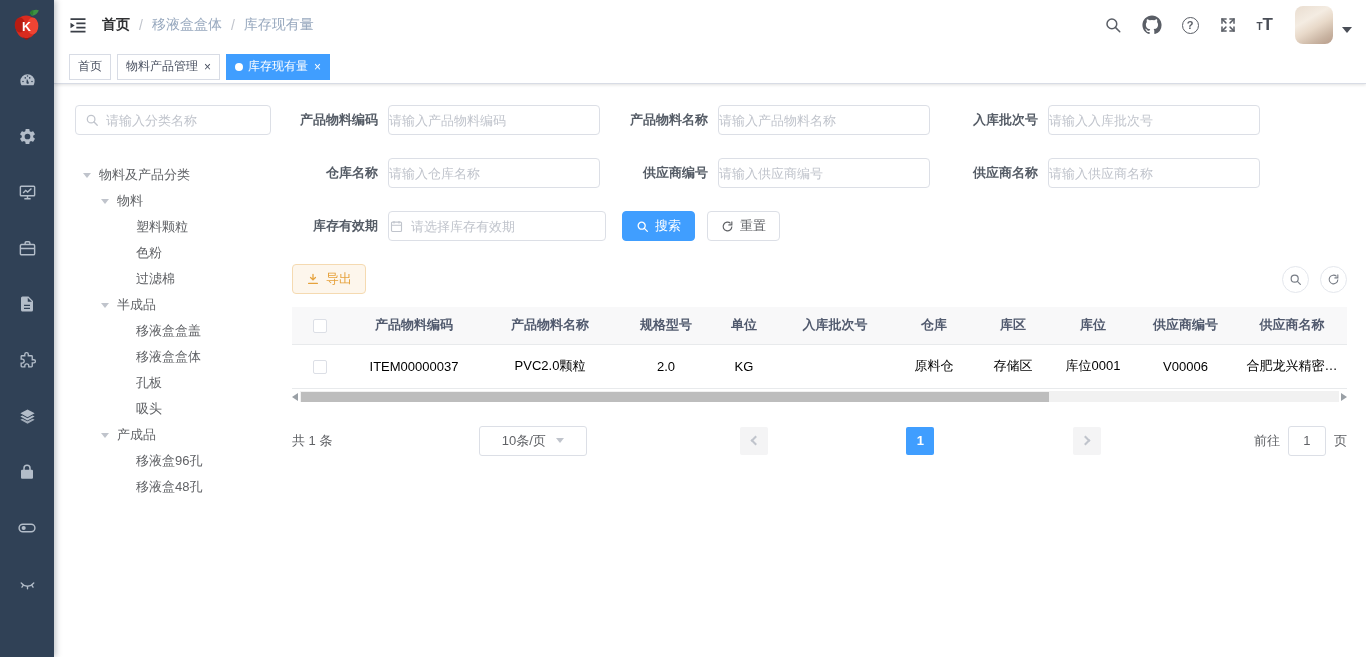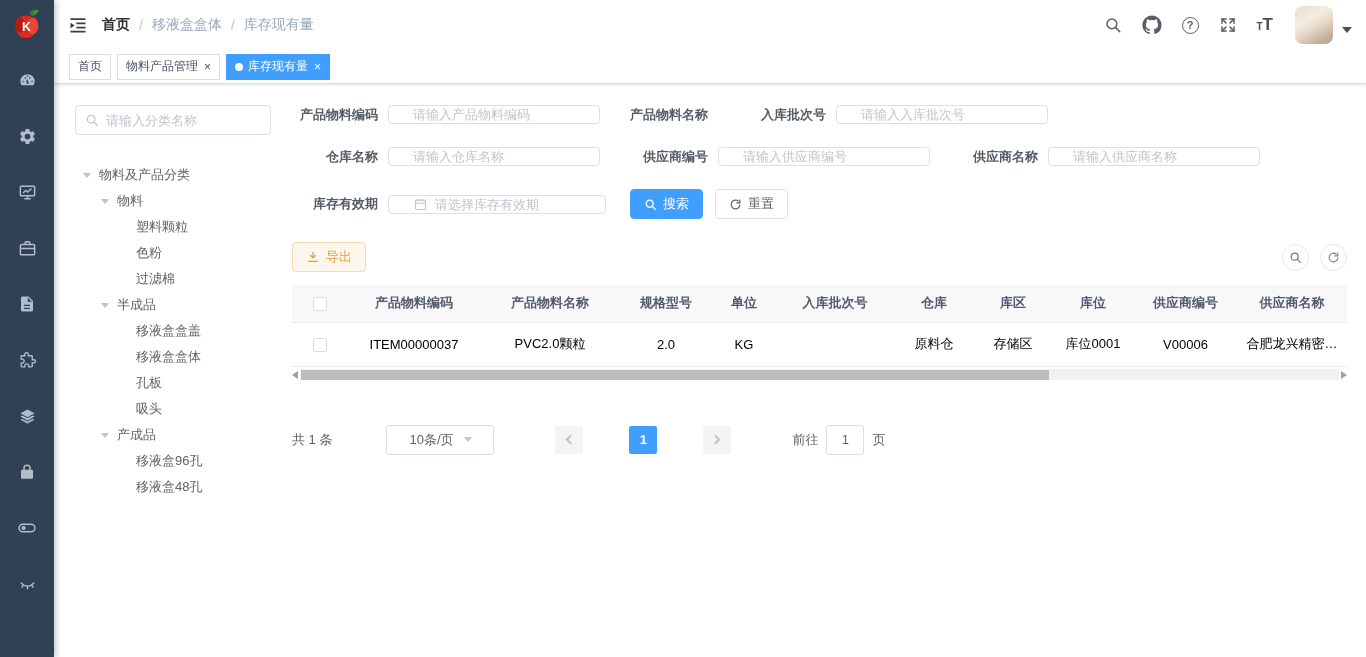--- a/index.html
+++ b/index.html
@@ -54,21 +54,21 @@
   .tree-node { height:26px; display:flex; align-items:center; cursor:pointer; white-space:nowrap; }
   .lvl0 { padding-left:8px;text-align:center; } .lvl1 { padding-left:26px; } .lvl2 { padding-left:44px;align-items:center; }
   .caret-down { width:0; height:0; border-left:4.5px solid transparent; border-right:4.5px solid transparent; border-top:5.5px solid #c0c4cc; margin-right:8px; flex-shrink:0; }
   .caret-ph { width:9px; margin-right:8px; flex-shrink:0; }
 
   
   .main-panel { flex:1; min-width:0; }
   .form-row { display:flex; align-items:center; margin-bottom:23px; }
   .form-item { display:flex; align-items:center; margin-right:22px; }
   .form-label { width:96px; text-align:right; padding-right:10px; font-size:13px; font-weight:700; color:#555c66; flex-shrink:0; white-space:nowrap; }
-  .el-input { height:19px; border:1px solid #dcdfe6; border-radius:4px; display:flex; align-items:center; padding:0 24px; background:#fff; }
+  .el-input { height:30px; border:1px solid #dcdfe6; border-radius:4px; display:flex; align-items:center; padding:0 0; background:#fff; }
   .el-input input { border:none; outline:none; width:100%; font-size:13px; color:#606266; font-family:inherit; }
   .el-input input::placeholder { color:#c0c4cc; }
   .w212 { width:212px; } .w218 { width:218px; }
   .date-icon { color:#c0c4cc; margin-right:7px; display:flex; }
   .btn { height:30px; border-radius:4px; font-size:13px; display:inline-flex; align-items:center; gap:6px; padding:4px 13px; cursor:pointer; border:1px solid transparent; font-family:inherit; }
   .btn-primary { background:#409eff; color:#fff; border-color:#409eff; margin-left:12px; }
   .btn-default { background:#fff; color:#606266; border-color:#dcdfe6; margin-left:12px; }
   .btn-warning-plain { background:#fdf6ec; color:#e6a23c; border-color:#f5dab1; }
 
   
@@ -84,21 +84,21 @@
 
   
   .hscroll { height:14px; display:flex; align-items:center; margin-top:1px; }
   .hs-arrow { width:0; height:0; border-top:4.5px solid transparent; border-bottom:4.5px solid transparent; flex-shrink:0; cursor:pointer; }
   .hs-left { border-right:6px solid #9aa0a6; margin-right:2px; }
   .hs-right { border-left:6px solid #9aa0a6; margin-left:2px; }
   .hs-track { flex:1; height:11px; background:#f1f1f1; position:relative; }
   .hs-thumb { position:absolute; left:1px; top:0.5px; height:10px; width:72%; background:#bdbdbd; cursor:pointer; }
 
   
-  .pagination { display:flex; align-items:center; justify-content:flex-start; margin-top:43px; font-size:13px; color:#606266;gap:36px; }
+  .pagination { display:flex; align-items:center; justify-content:space-between; margin-top:22px; font-size:13px; color:#606266; }
   .pg-total { margin-right:18px; }
   .pg-select { width:108px; height:30px; border:1px solid #dcdfe6; border-radius:3px; display:flex; align-items:center; justify-content:center; gap:10px; color:#606266; cursor:pointer; margin-right:20px; background:#fff; }
   .select-caret { width:0; height:0; border-left:4.5px solid transparent; border-right:4.5px solid transparent; border-top:5px solid #c0c4cc; }
   .pg-btn { width:28px; height:28px; background:#f4f4f5; border-radius:2px; color:#c0c4cc; display:flex; align-items:center; justify-content:center; margin:0 5px; cursor:pointer; font-weight:700; }
   .pg-arrow { width:7px; height:7px; border:solid #c0c4cc; border-width:2px 2px 0 0; }
   .pg-prev .pg-arrow { transform:rotate(-135deg); margin-left:3px; }
   .pg-next .pg-arrow { transform:rotate(45deg); margin-right:3px; }
   .pg-current { width:28px; height:28px; background:#409eff; border-radius:2px; color:#fff; display:flex; align-items:center; justify-content:center; font-weight:700; margin:0 5px; cursor:pointer; }
   .pg-goto { display:flex; align-items:center; margin-left:20px; gap:8px; }
   .goto-input { width:38px; height:30px; border:1px solid #dcdfe6; border-radius:3px; text-align:center; font-size:13px; color:#606266; outline:none; font-family:inherit; }
@@ -316,20 +316,23 @@
         <div class="search-form">
           <div class="form-row">
             <div class="form-item">
               <span class="form-label">产品物料编码</span>
               <div class="el-input w212">
                   <input placeholder="请输入产品物料编码" style="">
                 </div>
             </div>
             <div class="form-item">
               <span class="form-label">产品物料名称</span>
+              <div class="el-input w212">
+                  <input placeholder="请输入产品物料名称" style="">
+                </div>
             </div>
             <div class="form-item">
               <span class="form-label">入库批次号</span>
               <div class="el-input w212">
                   <input placeholder="请输入入库批次号" style="">
                 </div>
             </div>
           </div>
           <div class="form-row">
             <div class="form-item">
@@ -345,21 +348,21 @@
                 </div>
             </div>
             <div class="form-item">
               <span class="form-label">供应商名称</span>
               <div class="el-input w212">
                   <input placeholder="请输入供应商名称" style="">
                 </div>
             </div>
           </div>
           <div class="form-row">
-            <div class="form-item" style="margin-right:12px">
+            <div class="form-item" style="margin-right:4px">
               <span class="form-label">库存有效期</span>
               <div class="el-input w218">
                 <span class="date-icon">
                   <svg width="15" height="15" viewBox="0 0 24 24" fill="none" stroke="currentColor" stroke-width="1.8">
                       <rect x="4" y="5" width="16" height="15" rx="1.5"></rect>
                       <path d="M8 3v4M16 3v4M4 10h16"></path>
                     </svg>
                 </span>
                 <input placeholder="请选择库存有效期" style="">
               </div>

